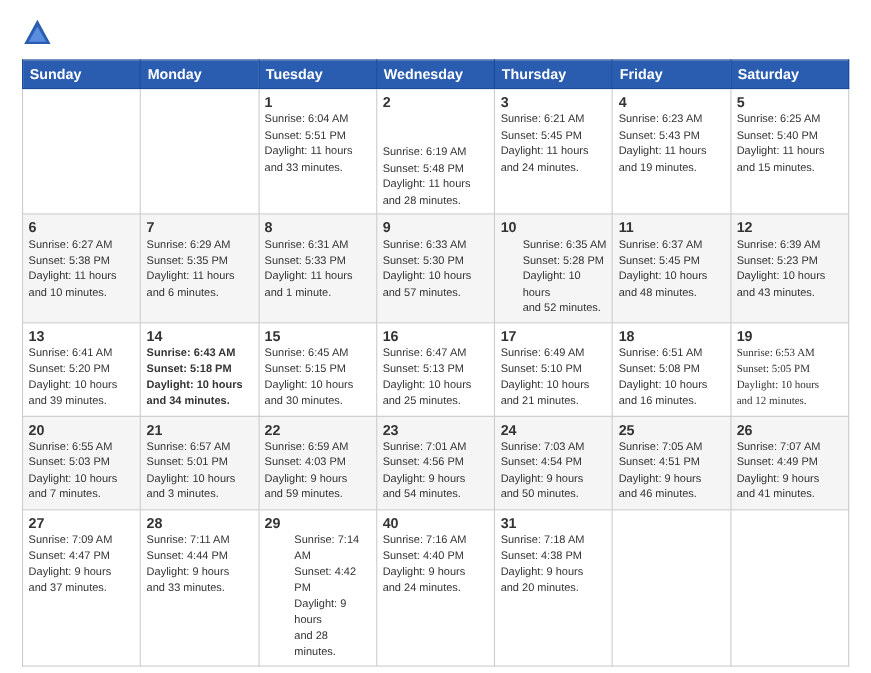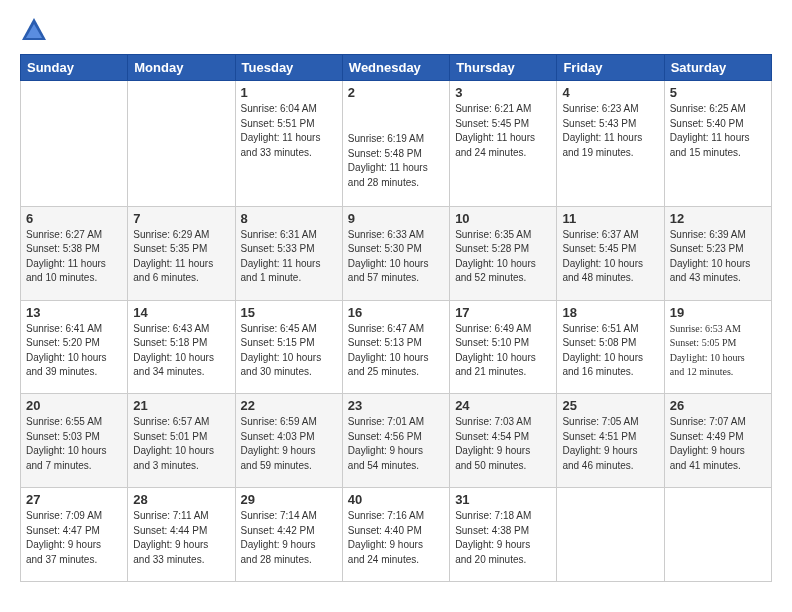--- a/index.html
+++ b/index.html
@@ -199,21 +199,21 @@
           </td>
           <td>
             <span class="day-number">9</span>
             <div class="day-info" style="white-space: pre-line;">Sunrise: 6:33 AM
 Sunset: 5:30 PM
 Daylight: 10 hours
 and 57 minutes.</div>
           </td>
           <td>
             <span class="day-number">10</span>
-            <div class="day-info" style="white-space: pre-line;">Sunrise: 6:35 AM
+            <div class="day-info" style="white-space: pre-line; margin-left: 20px;">Sunrise: 6:35 AM
 Sunset: 5:28 PM
 Daylight: 10 hours
 and 52 minutes.</div>
           </td>
           <td>
             <span class="day-number">11</span>
             <div class="day-info" style="white-space: pre-line;">Sunrise: 6:37 AM
 Sunset: 5:45 PM
 Daylight: 10 hours
 and 48 minutes.</div>
@@ -229,21 +229,21 @@
         <tr>
           <td>
             <span class="day-number">13</span>
             <div class="day-info" style="white-space: pre-line;">Sunrise: 6:41 AM
 Sunset: 5:20 PM
 Daylight: 10 hours
 and 39 minutes.</div>
           </td>
           <td>
             <span class="day-number">14</span>
-            <div class="day-info" style="white-space: pre-line;">Sunrise: 6:43 AM
+            <div class="day-info" style="white-space: pre-line; font-weight: bold;">Sunrise: 6:43 AM
 Sunset: 5:18 PM
 Daylight: 10 hours
 and 34 minutes.</div>
           </td>
           <td>
             <span class="day-number">15</span>
             <div class="day-info" style="white-space: pre-line;">Sunrise: 6:45 AM
 Sunset: 5:15 PM
 Daylight: 10 hours
 and 30 minutes.</div>
@@ -338,21 +338,21 @@
           </td>
           <td>
             <span class="day-number">28</span>
             <div class="day-info" style="white-space: pre-line;">Sunrise: 7:11 AM
 Sunset: 4:44 PM
 Daylight: 9 hours
 and 33 minutes.</div>
           </td>
           <td>
             <span class="day-number">29</span>
-            <div class="day-info" style="white-space: pre-line;">Sunrise: 7:14 AM
+            <div class="day-info" style="white-space: pre-line; margin-left: 27px;">Sunrise: 7:14 AM
 Sunset: 4:42 PM
 Daylight: 9 hours
 and 28 minutes.</div>
           </td>
           <td>
             <span class="day-number">40</span>
             <div class="day-info" style="white-space: pre-line;">Sunrise: 7:16 AM
 Sunset: 4:40 PM
 Daylight: 9 hours
 and 24 minutes.</div>

